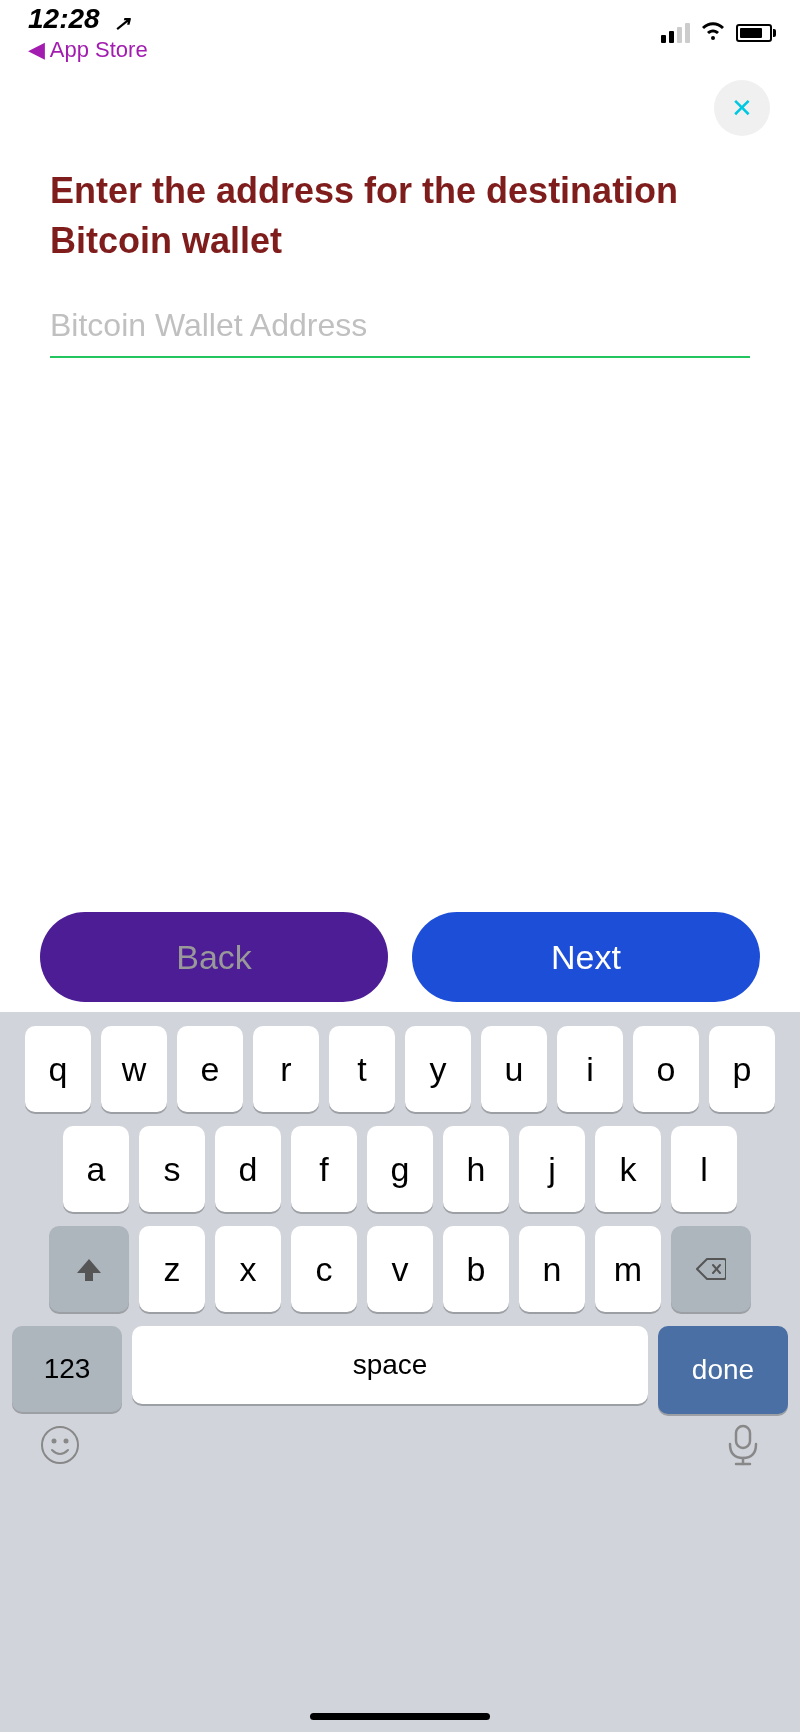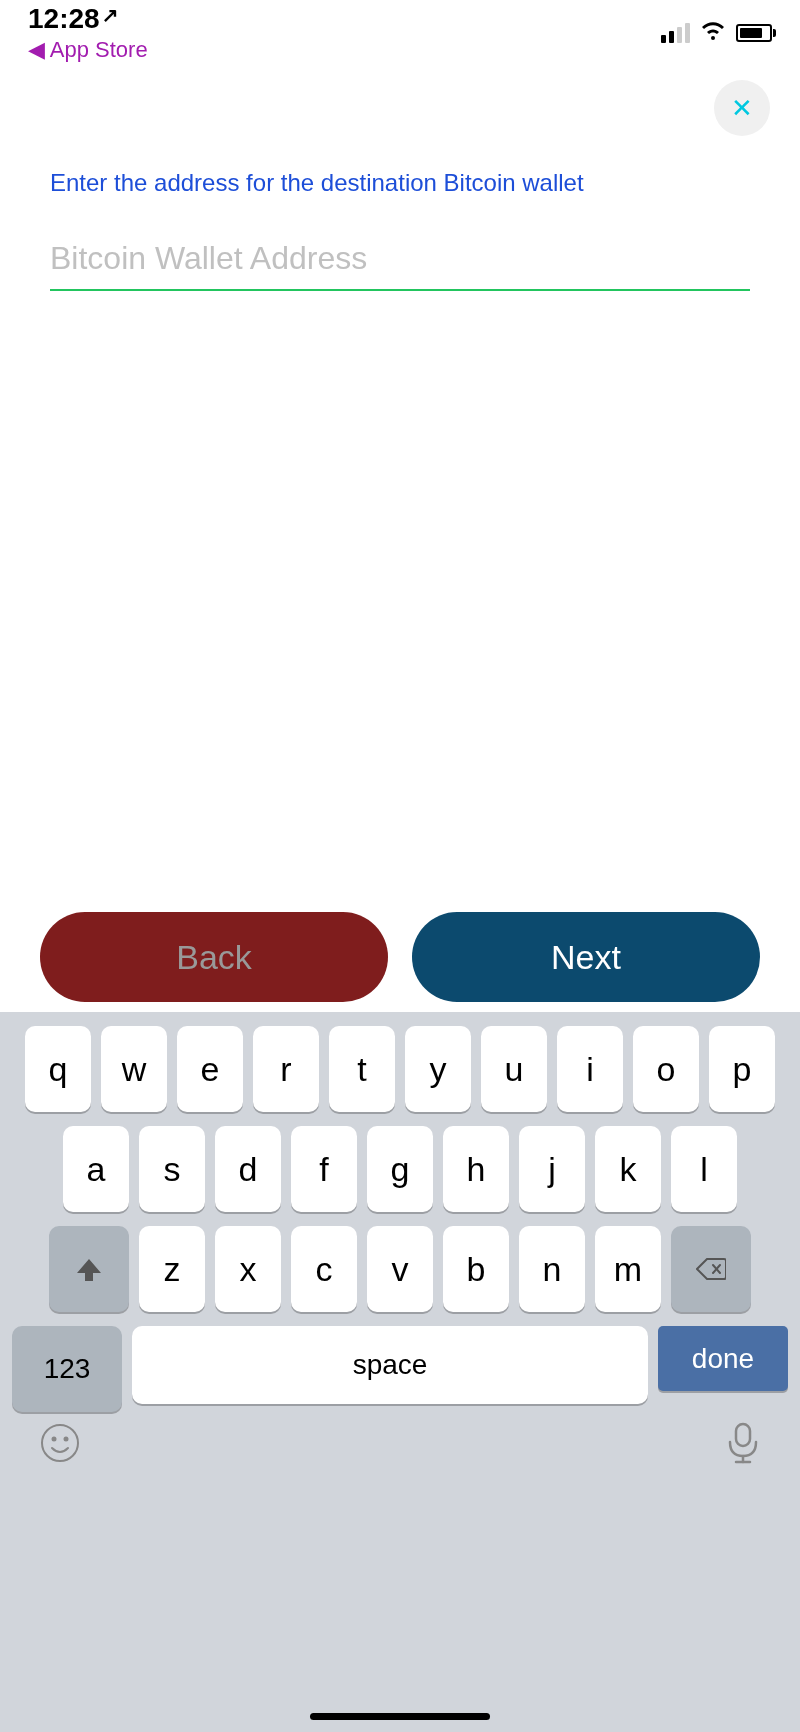--- a/index.html
+++ b/index.html
@@ -23,22 +23,23 @@
     }
     .status-left {
       display: flex;
       flex-direction: column;
     }
     .status-time {
       font-size: 28px;
       font-weight: 600;
       color: #000;
       display: flex;
-      align-items: flex-start;
-      gap: 2px;
+      align-items: flex-end;
+      gap: 14px;
+      font-style: italic;
     }
     .app-store-back {
       font-size: 22px;
       color: #a21caf;
       display: flex;
       align-items: center;
       gap: 4px;
       margin-top: 2px;
     }
     .status-right {
@@ -112,23 +113,23 @@
       font-size: 26px;
       font-weight: 300;
       line-height: 1;
     }
 
     
     .main-content {
       padding: 30px 50px 0 50px;
     }
     .instruction-text {
-      font-size: 24px;
-      color: #1d4ed8;
-      font-weight: 400;
+      font-size: 36px;
+      color: #7f1d1d;
+      font-weight: 700;
       line-height: 1.4;
       margin-bottom: 40px;
     }
 
     
     .input-container {
       border-bottom: 2px solid #22c55e;
       padding-bottom: 12px;
       margin-bottom: 20px;
     }
@@ -154,32 +155,32 @@
       right: 0;
       display: flex;
       padding: 0 40px;
       gap: 24px;
       align-items: center;
     }
     .back-btn {
       flex: 1;
       height: 90px;
       border-radius: 50px;
-      background: #7f1d1d;
+      background: #4c1d95;
       border: none;
       font-size: 34px;
       color: #999;
       cursor: pointer;
       font-weight: 400;
     }
     .next-btn {
       flex: 1;
       height: 90px;
       border-radius: 50px;
-      background: #0c4a6e;
+      background: #1d4ed8;
       border: none;
       font-size: 34px;
       color: #fff;
       cursor: pointer;
       font-weight: 500;
     }
 
     
     .keyboard {
       position: absolute;
@@ -250,22 +251,22 @@
       display: flex;
       align-items: center;
       justify-content: center;
       font-size: 28px;
       color: #000;
       cursor: pointer;
       box-shadow: 0 2px 0 rgba(0,0,0,0.25);
     }
     .key-done {
       background: #4a6fa5;
-      border-radius: 5px;
-      height: 65px;
+      border-radius: 10px;
+      height: 88px;
       min-width: 130px;
       display: flex;
       align-items: center;
       justify-content: center;
       font-size: 28px;
       color: #fff;
       cursor: pointer;
       box-shadow: 0 2px 0 rgba(0,0,0,0.25);
     }
 

